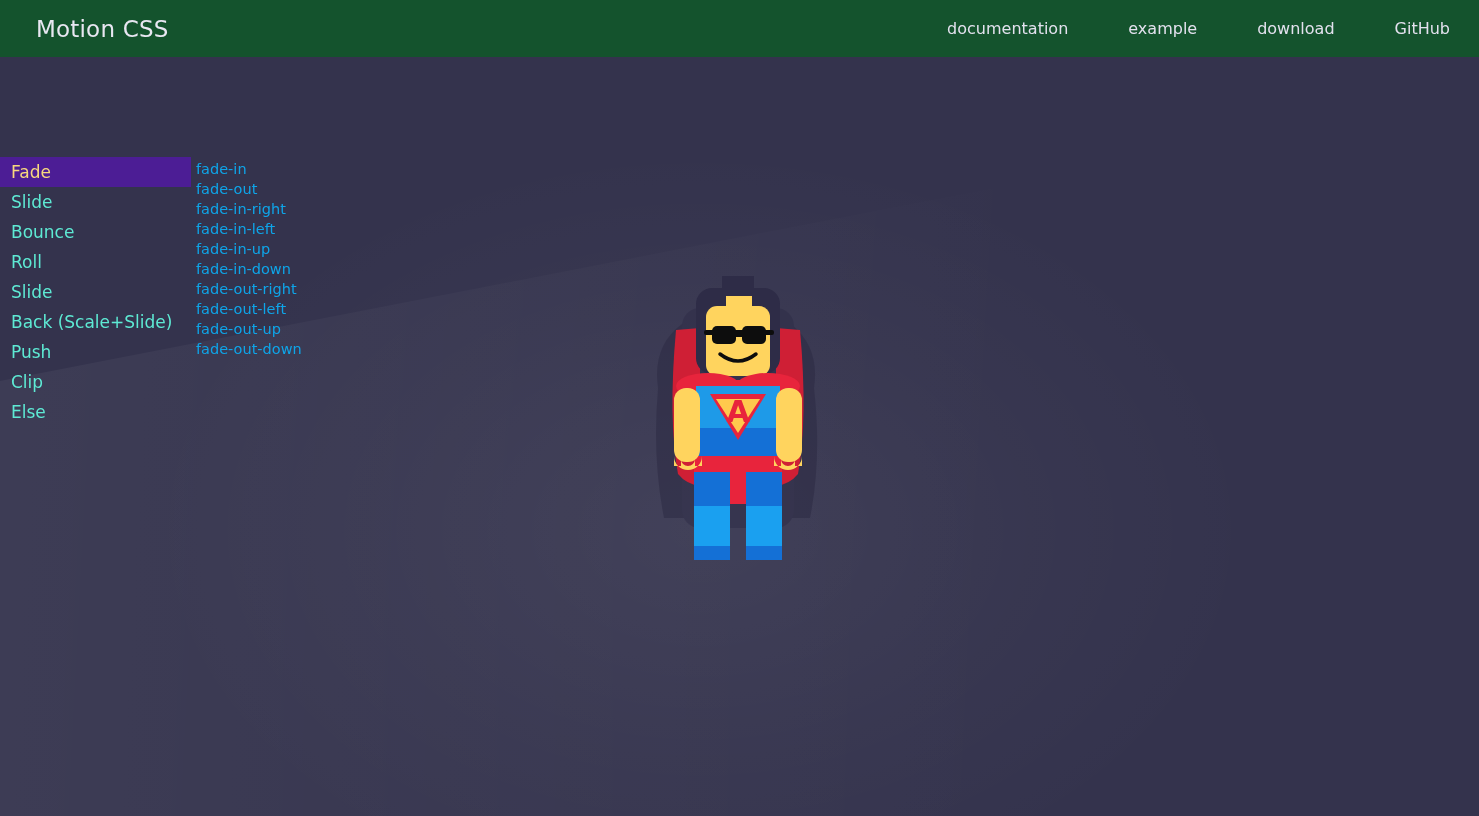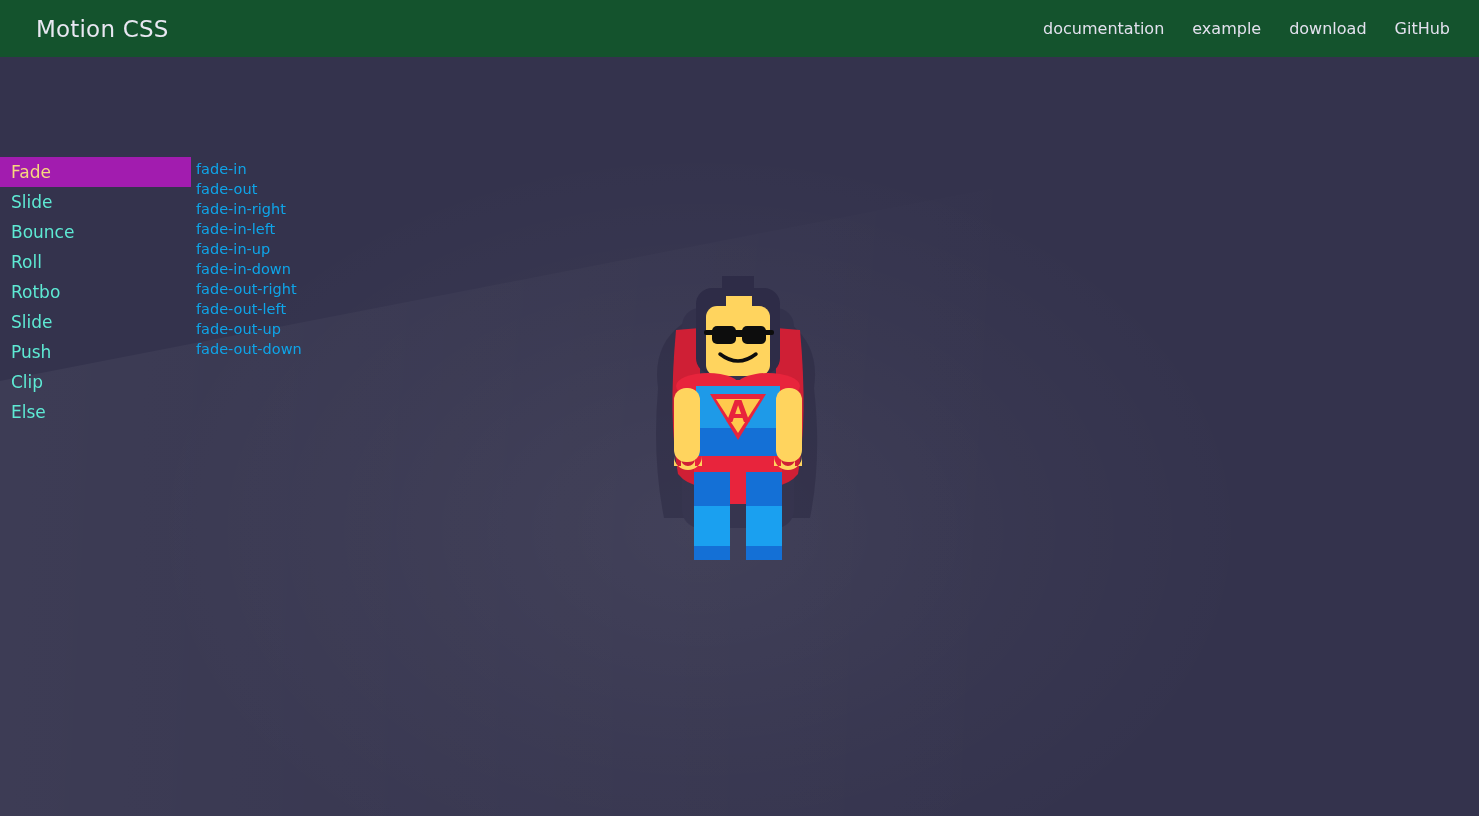--- a/index.html
+++ b/index.html
@@ -51,21 +51,21 @@
     justify-content:space-between;
     padding:0 16px 0 36px;
   }
   .brand {
     color:#e9e7f2;
     font-size:23px;
     font-weight:400;
     letter-spacing:.2px;
     white-space:nowrap;
   }
-  nav.topnav { display:flex; align-items:center; }
+  nav.topnav { display:flex; align-items:center;gap:32px; }
   nav.topnav a {
     color:#e3e1ee;
     font-size:16px;
     text-decoration:none;
     padding:0 14px;
     white-space:nowrap;
   }
   nav.topnav a:last-child { padding-right:13px; }
 
   
@@ -81,21 +81,21 @@
   .cat {
     height:30px;
     line-height:30px;
     padding-left:11px;
     color:#5eead4;
     font-size:17px;
     white-space:nowrap;
     cursor:pointer;
   }
   .cat.active {
-    background:#a21caf;
+    background:#4c1d95;
     color:#f7d97e;
   }
 
   .anim-list { padding-left:5px; padding-top:2px; }
   .anim {
     height:20px;
     line-height:20px;
     color:#0ea5e9;
     font-size:14.5px;
     white-space:nowrap;
@@ -135,22 +135,22 @@
     </nav>
   </header>
 
   <div class="content">
 
     <div class="sidebar">
       <div class="cat active">Fade</div>
       <div class="cat">Slide</div>
       <div class="cat">Bounce</div>
       <div class="cat">Roll</div>
-      <div class="cat">Rotbo</div>
       <div class="cat">Slide</div>
+      <div class="cat">Back (Scale+Slide)</div>
       <div class="cat">Push</div>
       <div class="cat">Clip</div>
       <div class="cat">Else</div>
     </div>
 
     <div class="anim-list">
       <div class="anim">fade-in</div>
       <div class="anim">fade-out</div>
       <div class="anim">fade-in-right</div>
       <div class="anim">fade-in-left</div>

